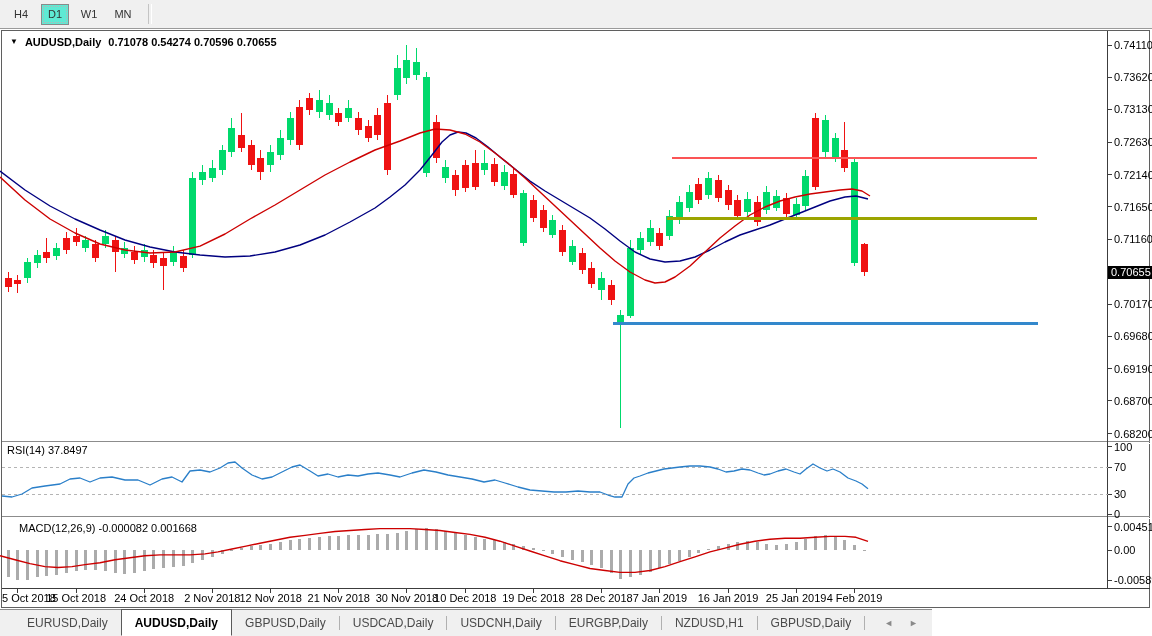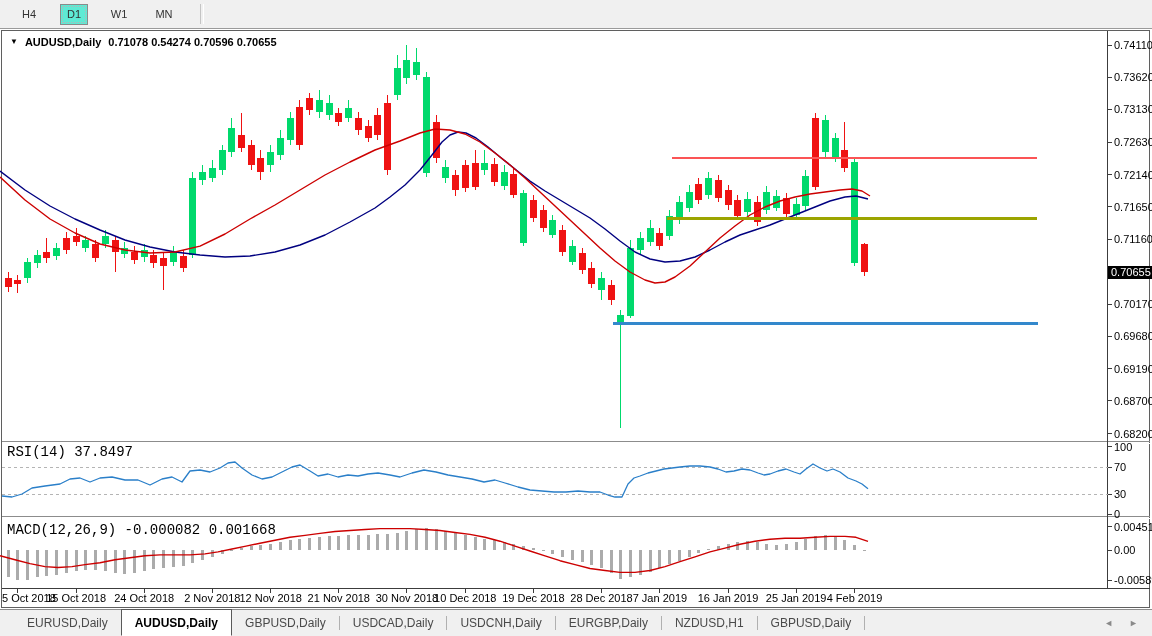--- a/index.html
+++ b/index.html
@@ -1,34 +1,34 @@
 <!DOCTYPE html>
 <html><head>
 <meta charset="utf-8">
 <style>
   html,body{margin:0;padding:0;}
   body{width:1152px;height:636px;position:relative;background:#ffffff;
        font-family:"Liberation Sans",sans-serif;overflow:hidden;}
   
   .toolbar{position:absolute;top:0;left:0;width:1152px;height:29px;background:#f0f0f0;
            border-bottom:1px solid #9a9a9a;display:flex;align-items:center;
-           padding-left:15px;box-sizing:border-box;gap:17px;}
+           padding-left:7px;box-sizing:border-box;gap:6px;}
   .tf-btn{height:21px;min-width:28px;display:flex;align-items:center;justify-content:center;
           font-size:11px;color:#333;border:1px solid transparent;box-sizing:border-box;cursor:default;}
   .tf-btn.active{background:#5eead4;border:1px solid #8a8a8a;outline:1px dotted #b5b5b5;outline-offset:-3px;}
   .tb-sep{width:2px;height:20px;border-left:1px solid #c4c4c4;border-right:1px solid #ffffff;margin:0 5px;}
   
   .chart-title{position:absolute;top:36px;left:10px;font-size:11px;font-weight:bold;color:#000;
                display:flex;align-items:center;gap:7px;z-index:3;}
   .tri{font-size:8px;line-height:1;}
-  .panel-label{position:absolute;left:7px;font-size:14px;color:#000;z-index:3;font-family:Liberation Mono, monospace;}
+  .panel-label{position:absolute;left:7px;font-size:11px;color:#000;z-index:3;}
   .rsi-label{top:444px;}
-  .macd-label{top:522px;}
+  .macd-label{top:522px;margin-left:12px;}
   
-  .tabbar{position:absolute;left:0;top:609px;width:1152px;height:27px;background:#f0f0f0;
+  .tabbar{position:absolute;left:0;top:609px;width:932px;height:27px;background:#f0f0f0;
           border-top:1px solid #8e8e8e;display:flex;align-items:stretch;font-size:12px;
           color:#4a4a4a;box-sizing:border-box;padding-left:14px;}
   .tab{display:flex;align-items:center;padding:0 13px;cursor:default;white-space:nowrap;}
   .tab.active{background:#ffffff;border:1px solid #5a5a5a;border-bottom:1px solid #ffffff;
               font-weight:bold;color:#000;margin-top:-1px;}
   .tab-sep{width:1px;align-self:center;height:14px;background:#b0b0b0;}
   .tab-arrows{margin-left:auto;display:flex;gap:16px;align-items:center;color:#8a8a8a;
               font-size:9px;padding-right:14px;}
   svg text{font-family:"Liberation Sans",sans-serif;}
 </style>

